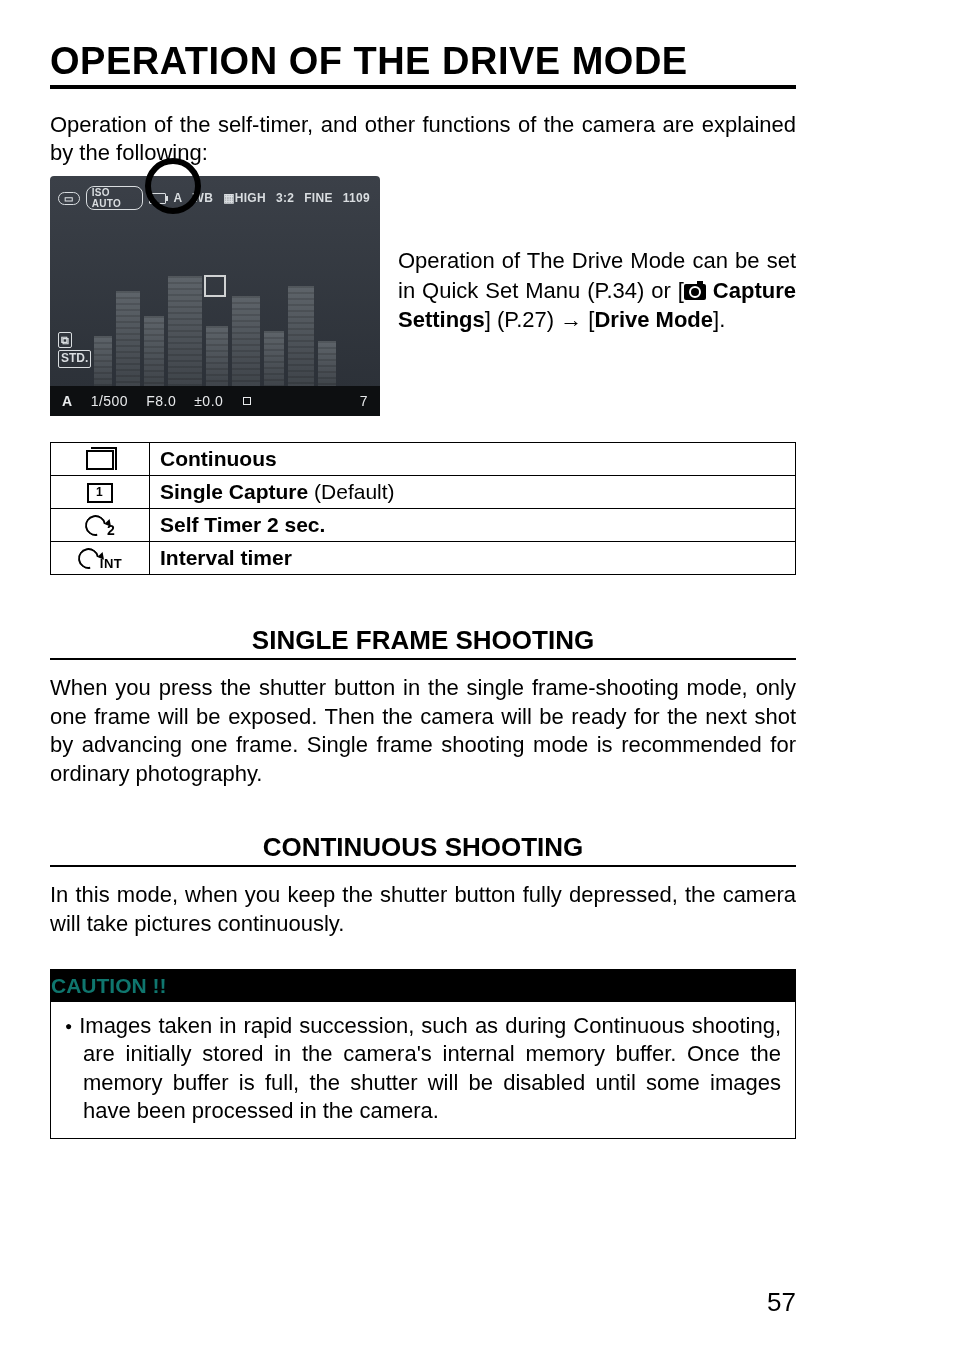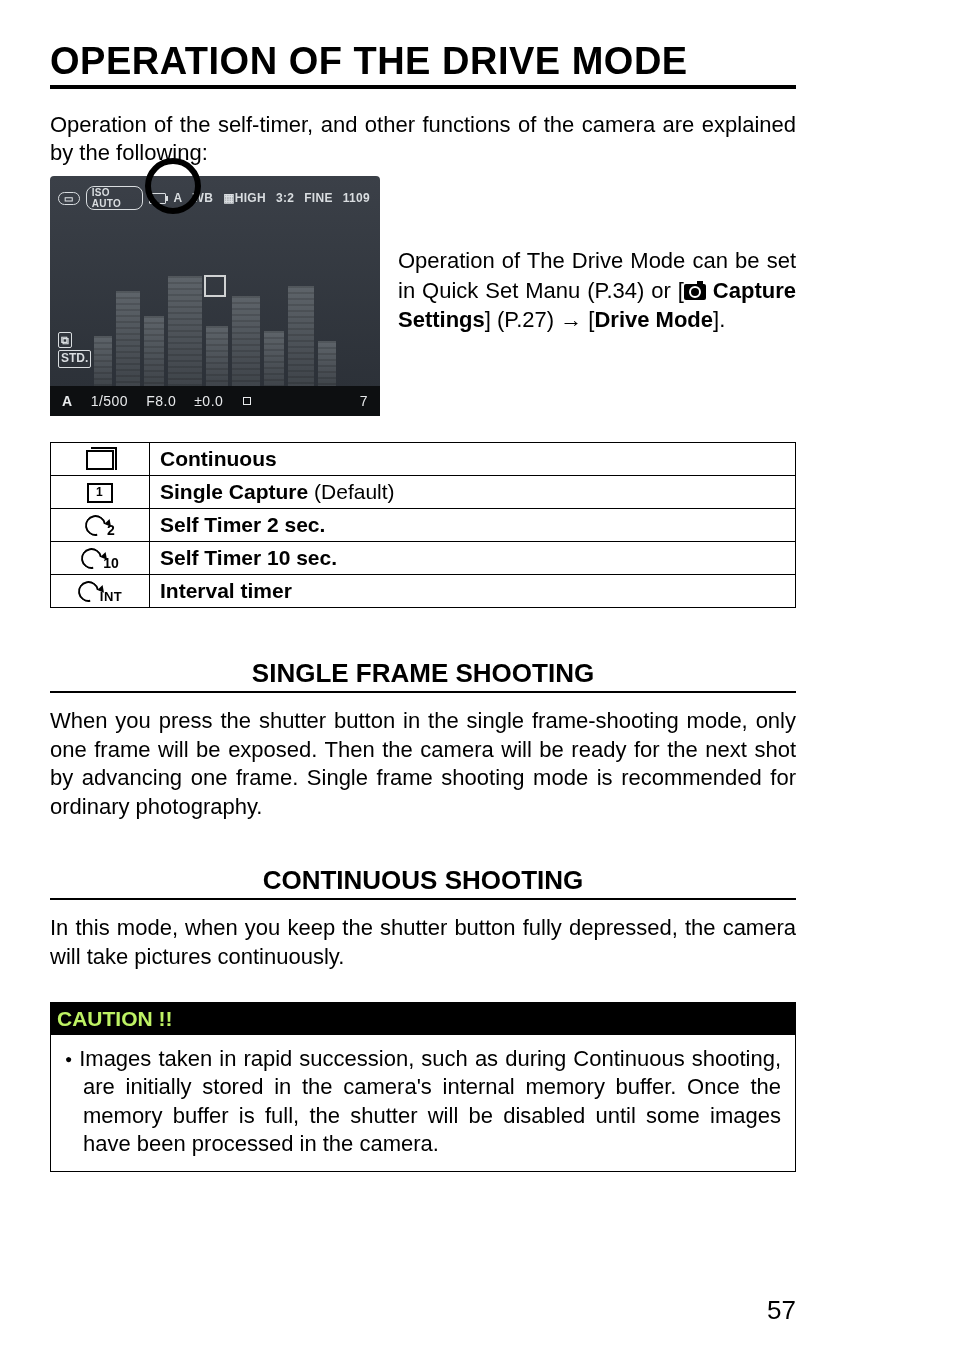--- a/index.html
+++ b/index.html
@@ -312,24 +312,24 @@
     margin: 0 0 44px 0;
     text-align: justify;
   }
 
   .caution-box {
     border: 1.5px solid #000;
     margin-top: 4px;
   }
   .caution-head {
     background: #000;
-    color: #bef264;
+    color: #0f766e;
     font-weight: 900;
     font-size: 21px;
-    padding: 4px 6px;
+    padding: 4px 0;
   }
   .caution-body {
     padding: 10px 14px 12px 14px;
     font-size: 22px;
     line-height: 1.3;
     text-align: justify;
   }
   .caution-body ul {
     margin: 0;
     padding-left: 18px;
@@ -337,21 +337,21 @@
   }
   .caution-body li::before {
     content: "●";
     font-size: 12px;
     margin-left: -18px;
     margin-right: 6px;
     vertical-align: 3px;
   }
   .page-num {
     position: absolute;
-    bottom: 24px;
+    bottom: 32px;
     right: 50px;
     font-size: 26px;
   }
 </style>
 </head>
 <body>
 
 <div class="page">
 
   <h1 class="title">OPERATION OF THE DRIVE MODE</h1>
@@ -417,24 +417,20 @@
     </tr>
     <tr>
       <td class="icon-cell"><span class="single-frame-icon"></span></td>
       <td><b>Single Capture</b><span> (Default)</span></td>
     </tr>
     <tr>
       <td class="icon-cell"><span class="timer-icon"><span class="timer-circle"></span><span class="timer-sub">2</span></span></td>
       <td><b>Self Timer 2 sec.</b></td>
     </tr>
     <tr>
-      <td class="icon-cell"><span class="timer-icon"><span class="timer-circle"></span><span class="timer-sub">10</span></span></td>
-      <td><b>Self Timer 10 sec.</b></td>
-    </tr>
-    <tr>
       <td class="icon-cell"><span class="timer-icon"><span class="timer-circle"></span><span class="interval-sub">INT</span></span></td>
       <td><b>Interval timer</b></td>
     </tr>
   </tbody>
     </table>
 
   <h2 class="section">SINGLE FRAME SHOOTING</h2>
   <hr class="thin-rule">
   <p class="body">When you press the shutter button in the single frame-shooting mode, only one frame will be exposed. Then the camera will be ready for the next shot by advancing one frame. Single frame shooting mode is recommended for ordinary photography.</p>
 

